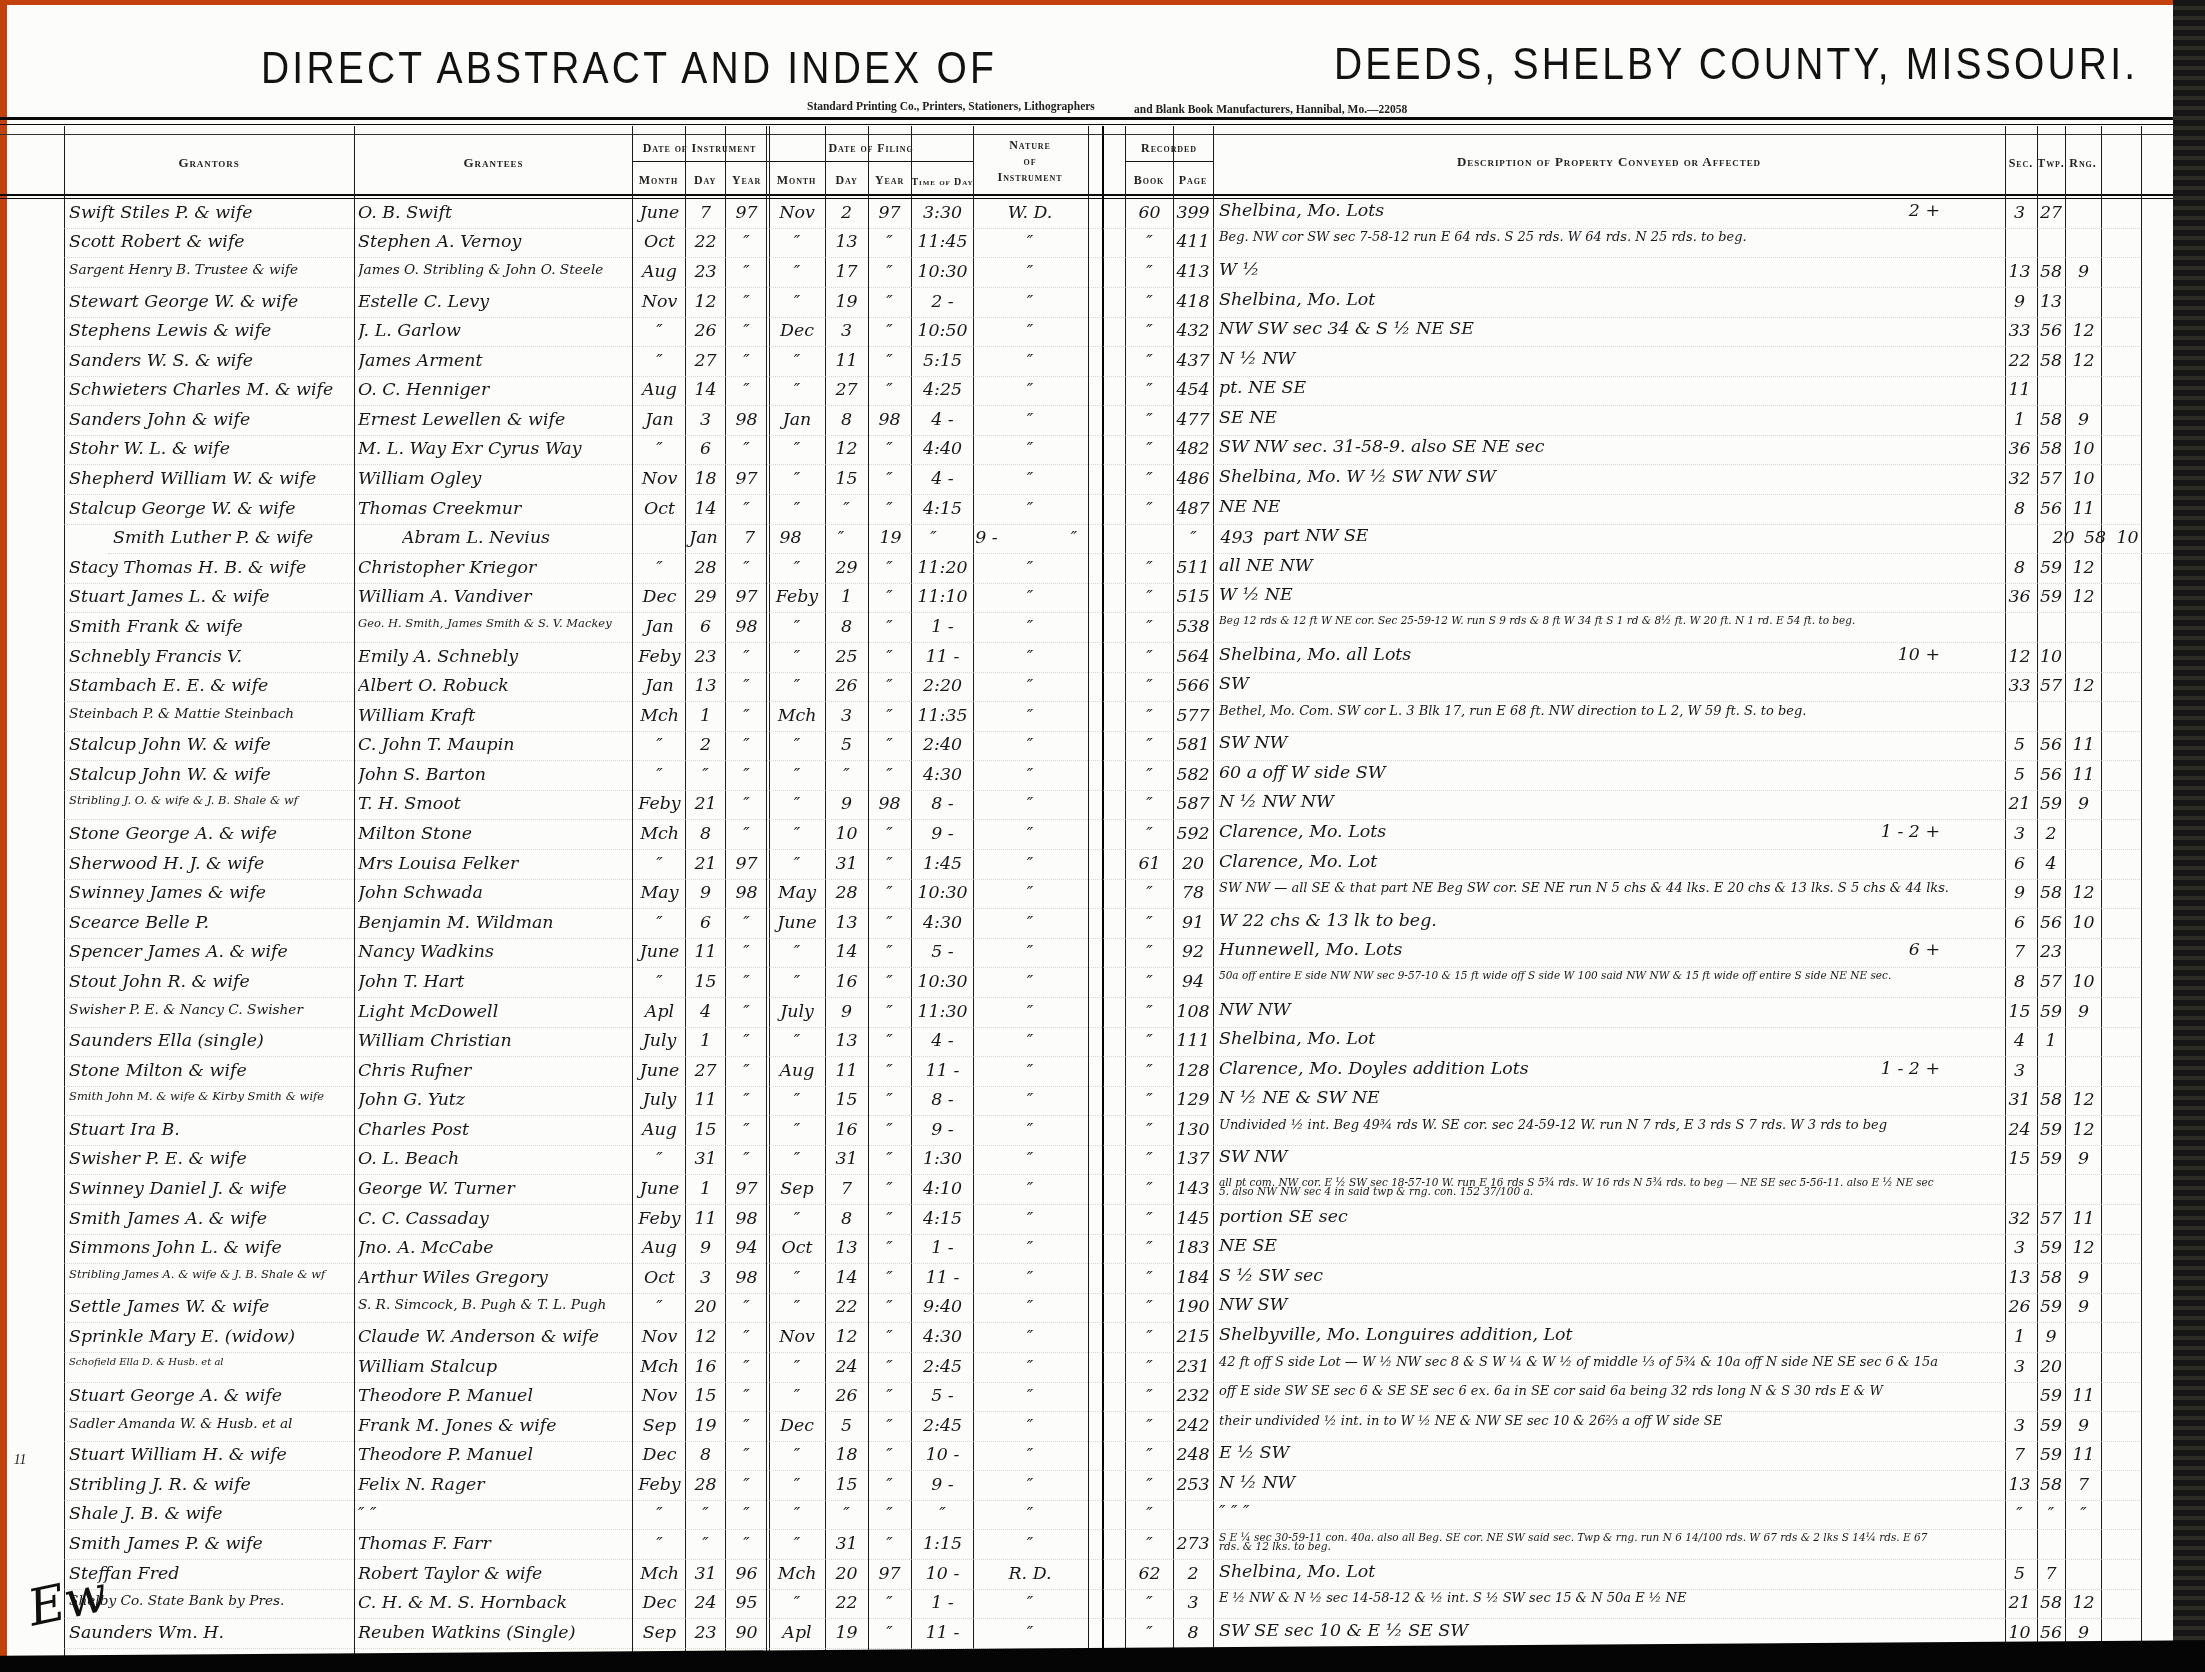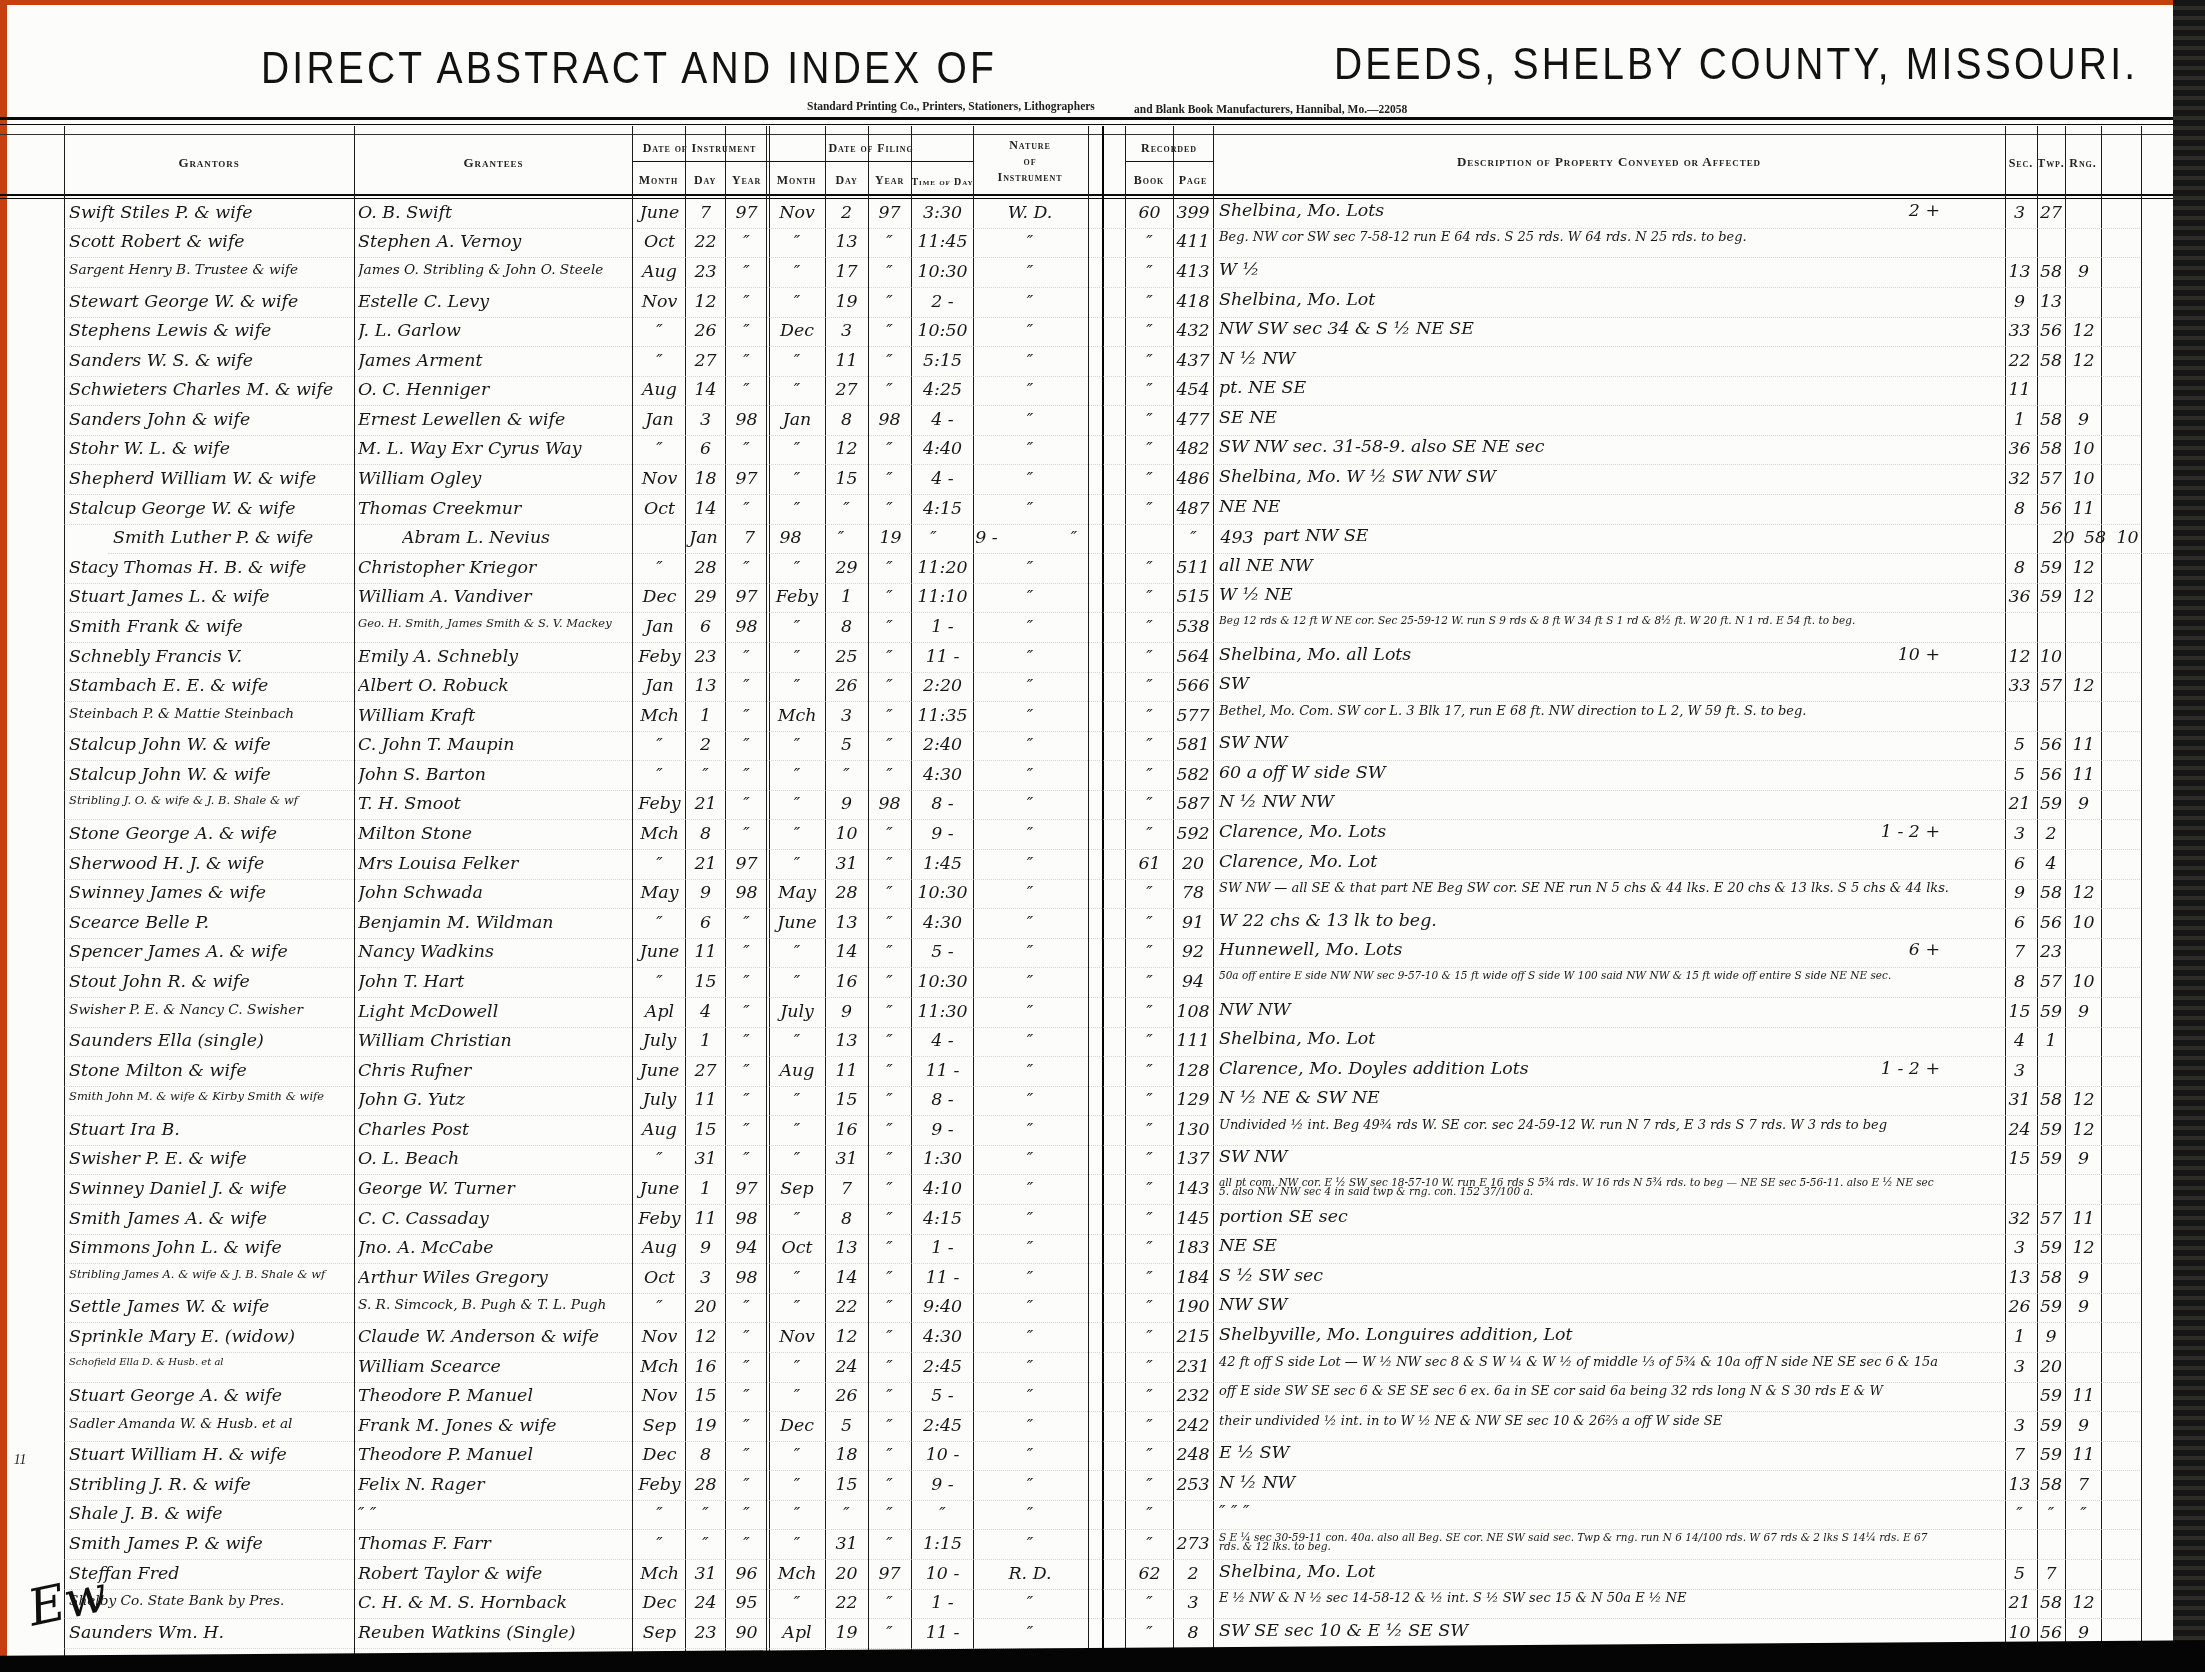--- a/index.html
+++ b/index.html
@@ -970,21 +970,21 @@
       <span class="desc-main">Shelbyville, Mo. Longuires addition,      Lot</span>
       <span class="desc-right"></span>
     </div>
     <div class="cell t-hand c-sec num">1</div>
     <div class="cell t-hand c-twp num">9</div>
     <div class="cell t-hand c-rng num"></div>
   </div>
       <div class="row" style="top: 1354px;">
     <div class="rowline" style="top:28px"></div>
     <div class="cell t-hand c-grantors" style="font-size: 10px;">Schofield Ella D. &amp; Husb. et al</div>
-    <div class="cell t-hand c-grantees">William Scearce</div>
+    <div class="cell t-hand c-grantees">William Stalcup</div>
     <div class="cell t-hand c-im num">Mch</div>
     <div class="cell t-hand c-id num">16</div>
     <div class="cell t-hand c-iy num">″</div>
     <div class="cell t-hand c-fm num">″</div>
     <div class="cell t-hand c-fd num">24</div>
     <div class="cell t-hand c-fy num">″</div>
     <div class="cell t-hand c-ft num">2:45</div>
     <div class="cell t-hand c-nat num">″</div>
     <div class="cell t-hand c-book num">″</div>
     <div class="cell t-hand c-page num">231</div>

